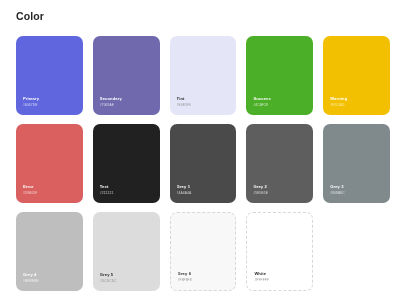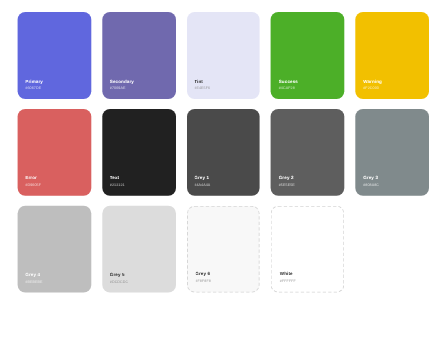--- a/index.html
+++ b/index.html
@@ -83,20 +83,21 @@
   .on-dark .swatch-hex  { color: rgba(255,255,255,0.82); }
 
   .on-light .swatch-name { color: #2b2b2b; }
   .on-light .swatch-hex  { color: #8a8a8a; }
 </style>
 </head>
 <body>
 
 <div class="page">
 
+  <div class="page-title">Color</div>
 
   <div class="swatch-grid">
       <div class="swatch-card on-dark" style="background: rgb(96, 103, 222);">
         <div class="swatch-meta">
           <span class="swatch-name">Primary</span>
           <span class="swatch-hex">#6067DE</span>
         </div>
       </div>
       <div class="swatch-card on-dark" style="background: rgb(112, 105, 174);">
         <div class="swatch-meta">

